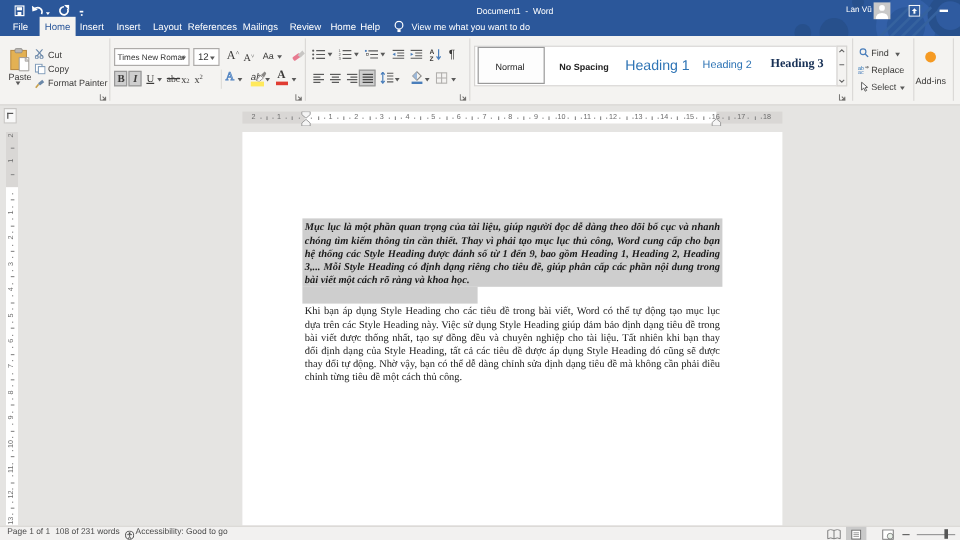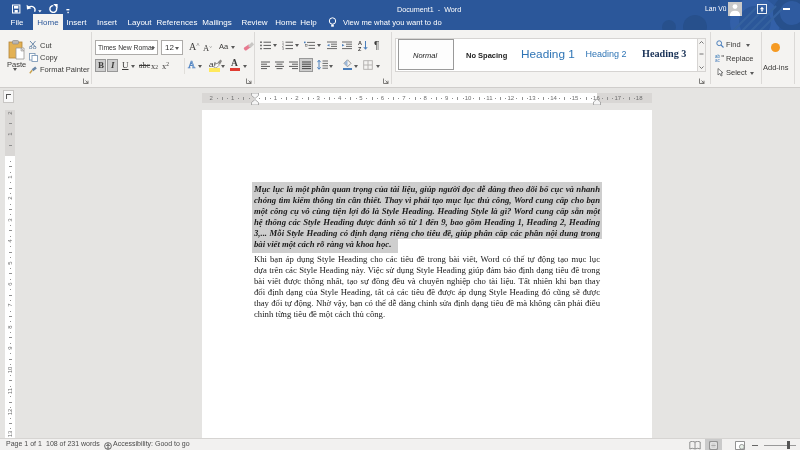--- a/index.html
+++ b/index.html
@@ -325,21 +325,21 @@
         <span class="caret"></span>
       </div>
     <div class="glabel" style="left:322px;">Paragraph</div>
     <svg class="abs" style="left:383px;top:48px" width="6" height="6" viewBox="0 0 6 6">
       <path d="M 0.5 0.5 L 0.5 5.5 L 5.5 5.5" fill="none" stroke="#72706e" stroke-width="0.9"></path>
       <path d="M 2.5 2.5 L 5 5 M 5 2.7 L 5 5 L 2.7 5" fill="none" stroke="#72706e" stroke-width="0.9"></path>
     </svg>
 
     <div class="abs" style="left:395px;top:8px;width:311px;height:34px;background:#ffffff;border:1px solid #d6d4d2;box-sizing:border-box;"></div>
     <div class="abs" style="left:398px;top:9px;width:56px;height:31px;background:#fdfdfd;border:1px solid #9a9a9a;box-sizing:border-box;"></div>
-    <div class="btxt" style="left:413px;top:20.5px;font-size:7.5px;color:#222;font-style:italic;">Normal</div>
+    <div class="btxt" style="left:413px;top:20.5px;font-size:7.5px;color:#222;">Normal</div>
     <div class="btxt" style="left:466px;top:20.5px;font-size:7.5px;font-weight:bold;color:#222;">No Spacing</div>
     <div class="btxt" style="left:521px;top:16.5px;font-size:11.8px;color:#2e74b5;">Heading 1</div>
     <div class="btxt" style="left:585.5px;top:18.5px;font-size:9px;color:#2e74b5;">Heading 2</div>
     <div class="btxt dserif" style="left:642px;top:17.5px;font-size:10.2px;font-weight:bold;color:#173055;">Heading 3</div>
     <div class="abs" style="left:697px;top:8px;width:9px;height:34px;background:#f4f3f1;border:1px solid #d6d4d2;box-sizing:border-box;">
       <svg width="7" height="32" viewBox="0 0 7 32">
         <path d="M 1.5 4.5 L 3.5 2.5 L 5.5 4.5" fill="none" stroke="#666" stroke-width="0.9"></path>
         <line x1="1.5" y1="15" x2="5.5" y2="15" stroke="#666" stroke-width="0.9"></line>
         <path d="M 1.5 27.5 L 3.5 29.5 L 5.5 27.5" fill="none" stroke="#666" stroke-width="0.9"></path>
       </svg>
@@ -535,21 +535,20 @@
     </div>
     <div id="page"></div>
 
     <div class="abs" style="left:252px;top:77px;width:350px;height:56.5px;background:#cecece;"></div>
     <div class="abs" style="left:252px;top:133.5px;width:146px;height:14px;background:#cecece;"></div>
 
 
     <div class="abs dserif" style="left:254px;top:78.5px;width:346px;font-size:8.7px;line-height:11px;font-weight:bold;font-style:italic;color:#1a1a1a;">
       <div style="text-align:justify;text-align-last:justify;">Mục lục là một phần quan trọng của tài liệu, giúp người đọc dễ dàng theo dõi bố cục và nhanh</div>
       <div style="text-align:justify;text-align-last:justify;">chóng tìm kiếm thông tin cần thiết. Thay vì phải tạo mục lục thủ công, Word cung cấp cho bạn</div>
-      <div style="text-align:justify;text-align-last:justify;">một công cụ vô cùng tiện lợi đó là Style Heading. Heading Style là gì? Word cung cấp sẵn một</div>
       <div style="text-align:justify;text-align-last:justify;">hệ thống các Style Heading được đánh số từ 1 đến 9, bao gồm Heading 1, Heading 2, Heading</div>
       <div style="text-align:justify;text-align-last:justify;">3,... Mỗi Style Heading có định dạng riêng cho tiêu đề, giúp phân cấp các phần nội dung trong</div>
       <div>bài viết một cách rõ ràng và khoa học.</div>
     </div>
 
     <div class="abs dserif" style="left:254px;top:148.5px;width:346px;font-size:8.7px;line-height:11px;color:#1a1a1a;">
       <div style="text-align:justify;text-align-last:justify;">Khi bạn áp dụng Style Heading cho các tiêu đề trong bài viết, Word có thể tự động tạo mục lục</div>
       <div style="text-align:justify;text-align-last:justify;">dựa trên các Style Heading này. Việc sử dụng Style Heading giúp đảm bảo định dạng tiêu đề trong</div>
       <div style="text-align:justify;text-align-last:justify;">bài viết được thống nhất, tạo sự đồng đều và chuyên nghiệp cho tài liệu. Tất nhiên khi bạn thay</div>
       <div style="text-align:justify;text-align-last:justify;">đổi định dạng của Style Heading, tất cả các tiêu đề được áp dụng Style Heading đó cũng sẽ được</div>

